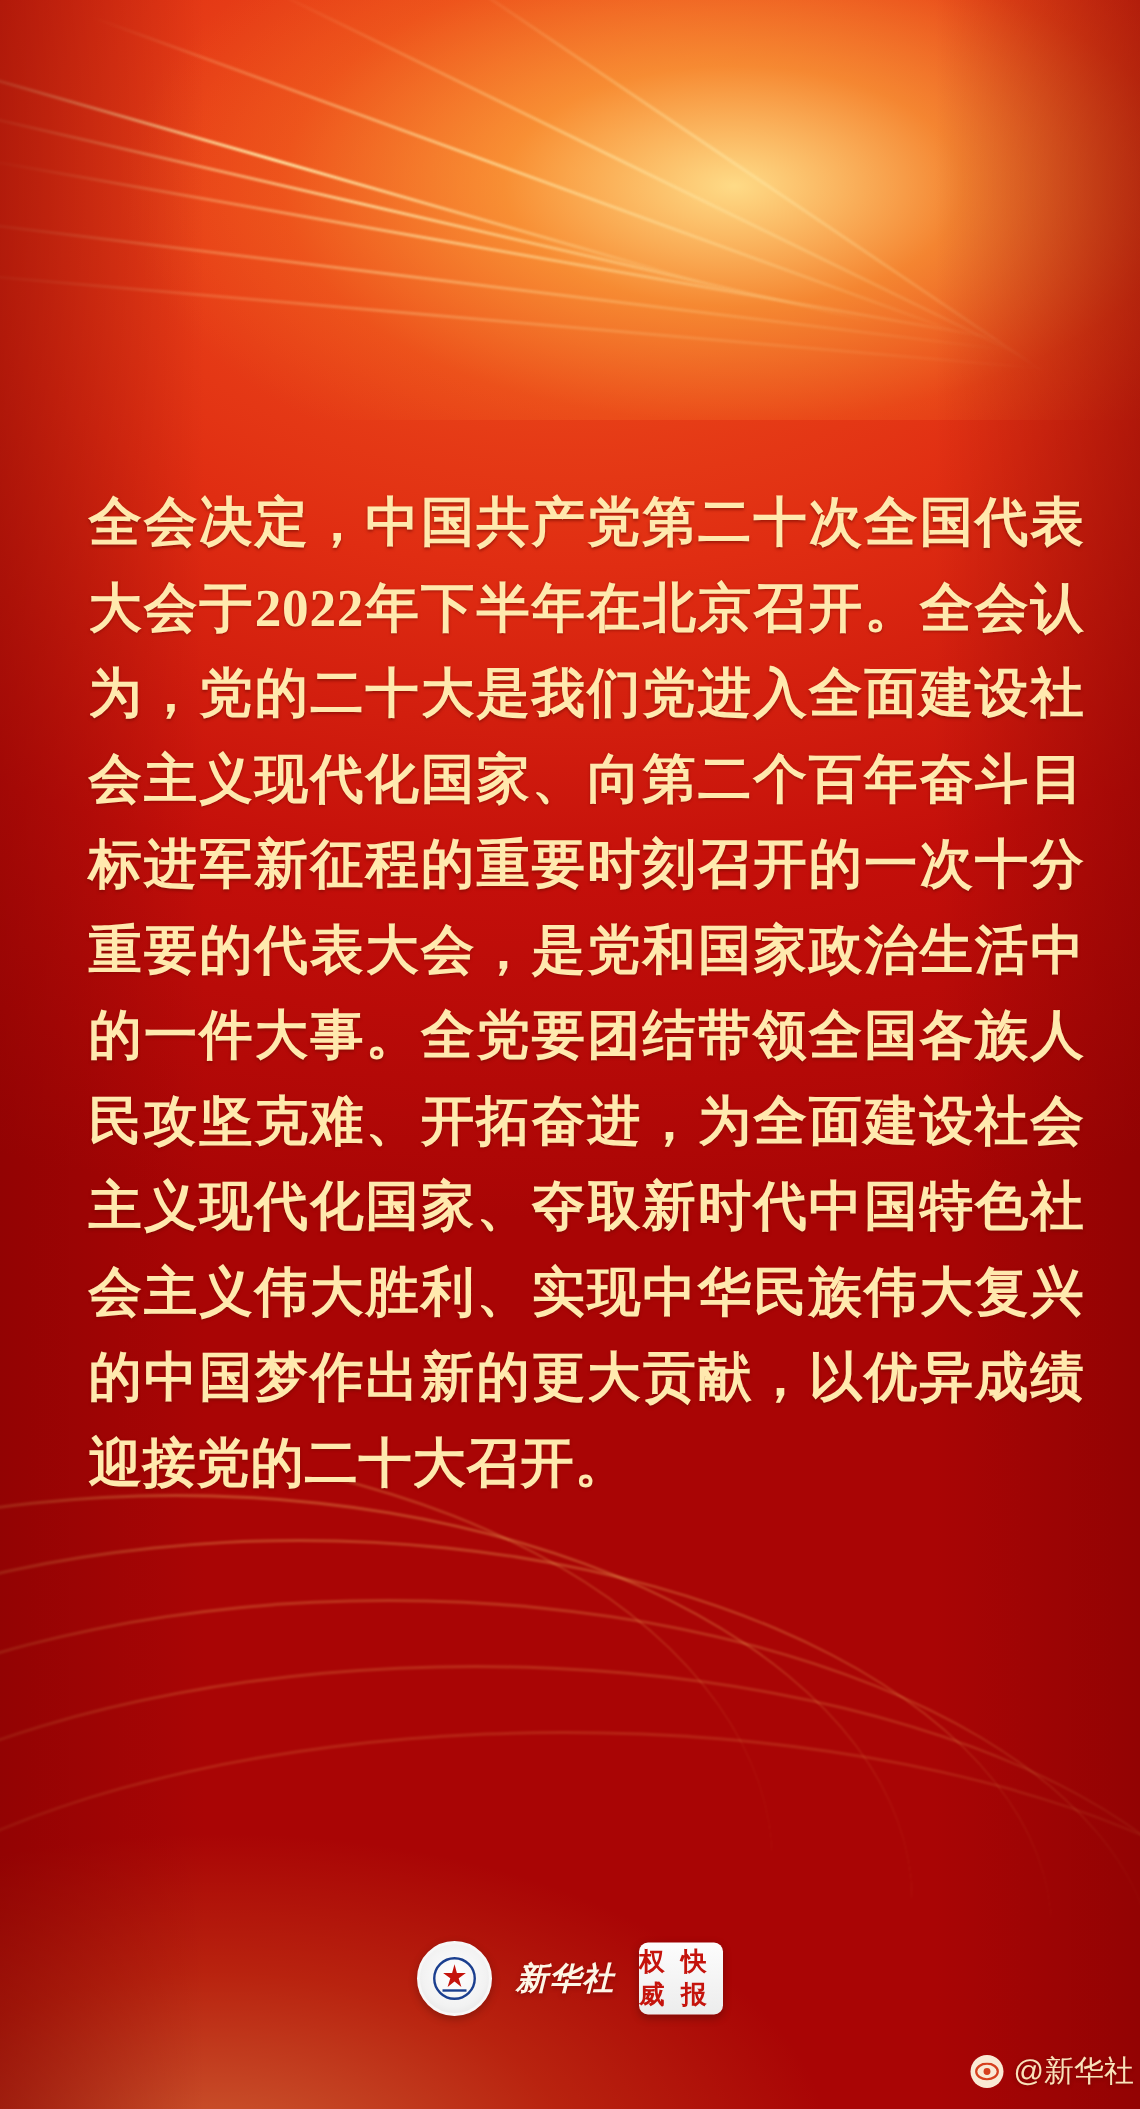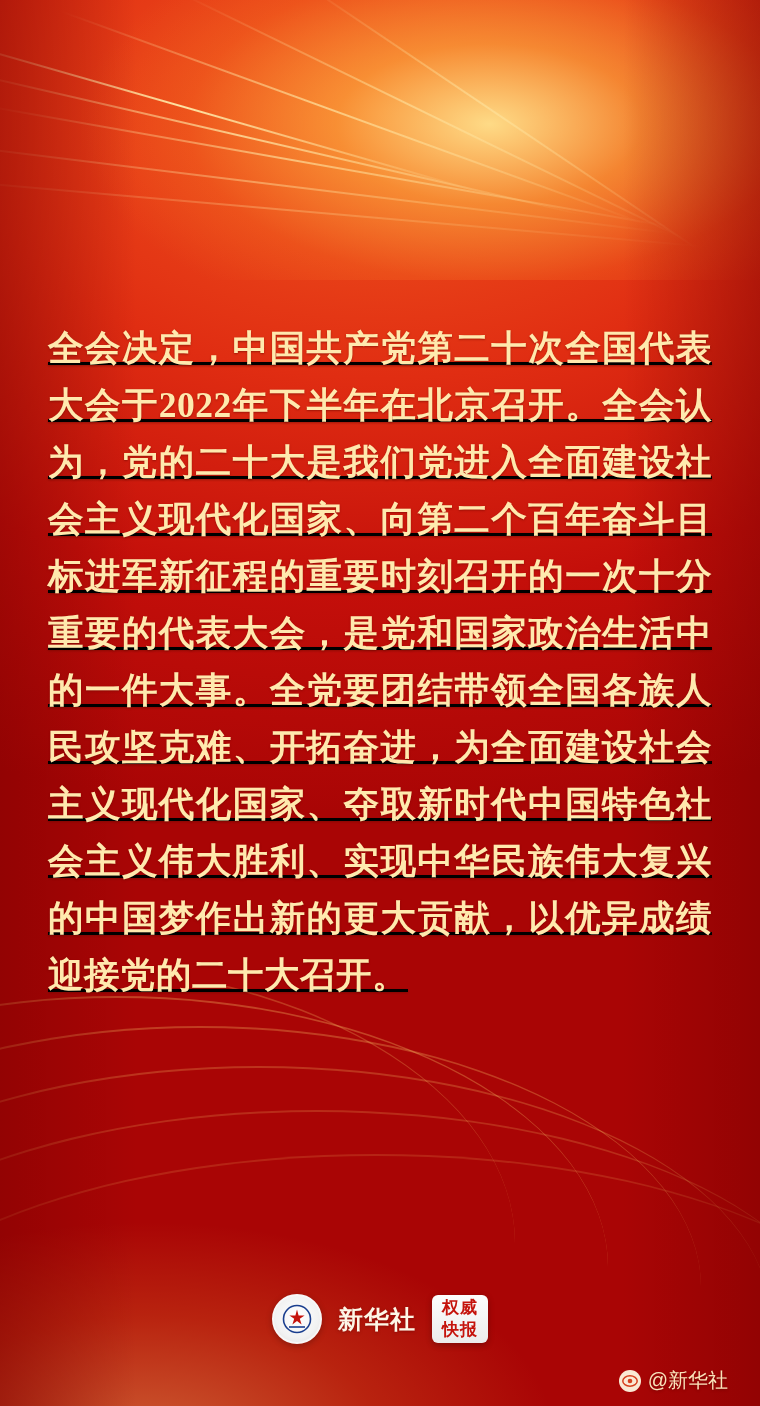--- a/index.html
+++ b/index.html
@@ -109,24 +109,23 @@
     color: transparent;
     -webkit-text-fill-color: transparent;
     text-shadow: 0 2px 0 rgba(120,20,0,.25);
     padding: 0 10px;
   }
 
   
   .body-wrap {
     position: absolute;
     top: 284px;
-    left: 48px;
+    left: 59px;
     width: 664px;
     z-index: 5;
-    text-decoration: underline;
   }
   .body-text {
     font-family: "Liberation Serif", "DejaVu Serif", serif;
     font-weight: bold;
     font-size: 35.5px;
     line-height: 57px;
     color: #ffe9ae;
     text-align: justify;
     text-justify: inter-character;
     text-shadow: 0 1px 2px rgba(110,10,0,.55);
@@ -153,49 +152,50 @@
     border: 2px solid #f7f7f7;
     position: relative;
     display: flex;
     align-items: center;
     justify-content: center;
     box-shadow: 0 2px 6px rgba(0,0,0,.25);
   }
   .xh-logo svg { display: block; }
   .xh-name {
     font-family: "Liberation Sans", "DejaVu Sans", sans-serif;
-    font-size: 25px;
+    font-size: 21px;
     font-weight: bold;
     color: #fdf6e6;
     letter-spacing: 1px;
     text-shadow: 0 1px 3px rgba(100,0,0,.5);
+    font-style: italic;
   }
   .badge {
     width: 56px;
     height: 48px;
     border-radius: 6px;
     background: linear-gradient(180deg, #fdfdfd 0%, #ececec 100%);
     color: #c5130c;
     font-family: "Liberation Sans", "DejaVu Sans", sans-serif;
     font-weight: bold;
     font-size: 17px;
     line-height: 22px;
     display: flex;
-    flex-direction: column;
+    flex-direction: row;
     align-items: center;
     justify-content: center;
     box-shadow: 0 2px 6px rgba(0,0,0,.28);
     letter-spacing: 1px;
   }
   .badge span { display: block; }
 
   
   .watermark {
     position: absolute;
-    right: 32px;
+    right: 4px;
     bottom: 12px;
     display: flex;
     align-items: center;
     gap: 7px;
     z-index: 7;
     opacity: .95;
   }
   .wb-eye {
     width: 22px;
     height: 22px;

